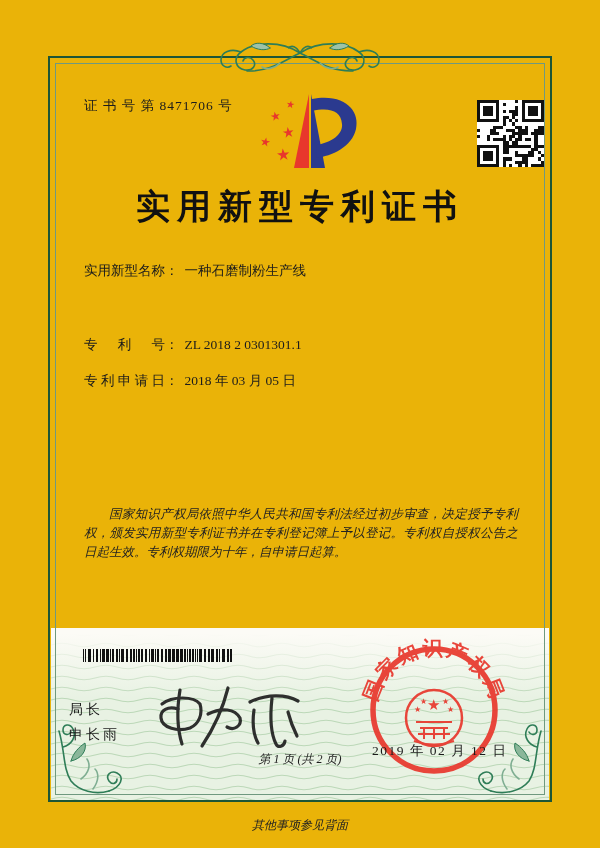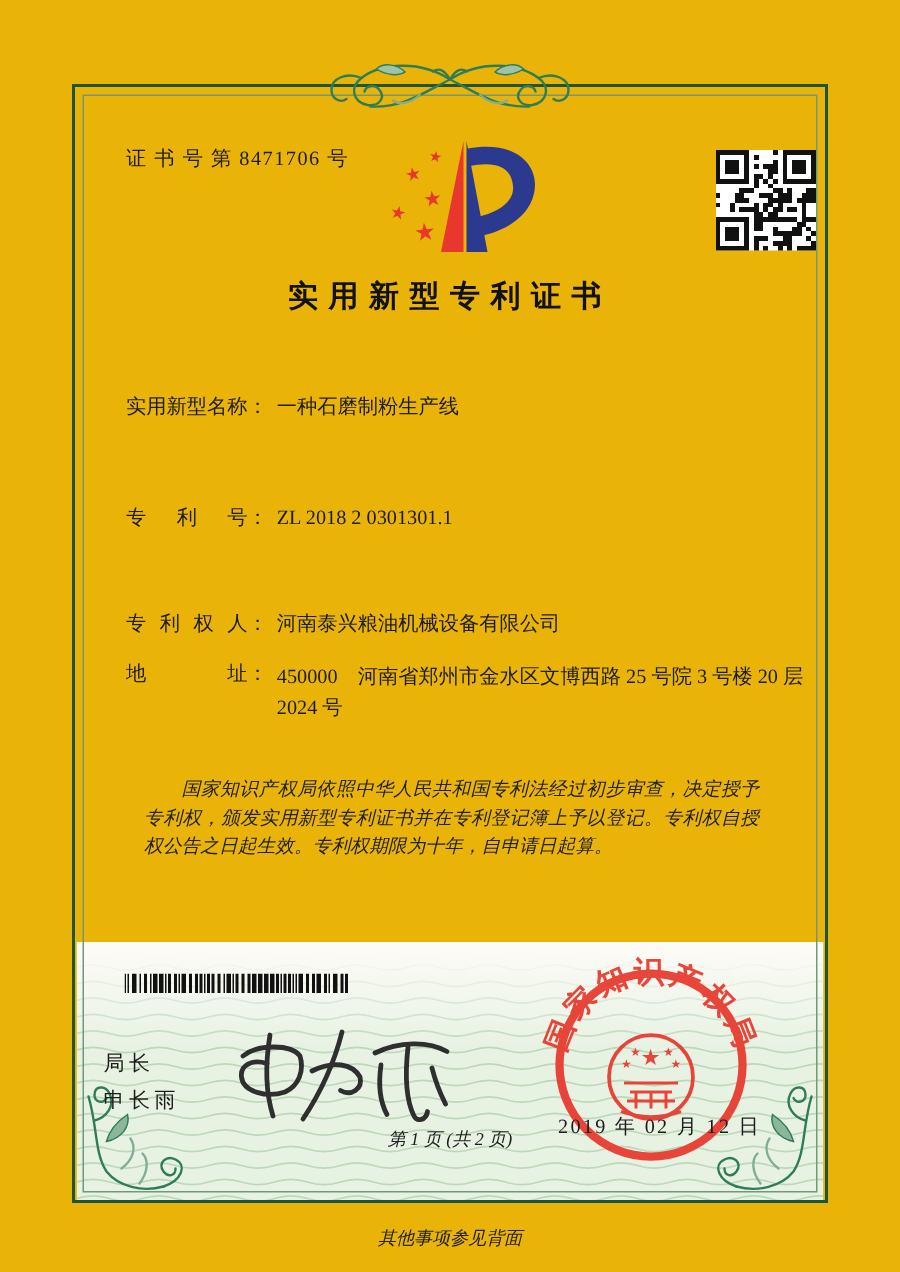--- a/index.html
+++ b/index.html
@@ -21,31 +21,31 @@
   .garland{position:absolute;left:208px;top:37px;z-index:3;}
   .corner{position:absolute;z-index:3;}
   .corner-left{left:53px;bottom:49px;}
   .corner-right{right:53px;bottom:49px;transform:scaleX(-1);}
 
   .certno{position:absolute;left:84px;top:97px;font-size:13.5px;letter-spacing:1px;z-index:4;}
   .logo{position:absolute;left:248px;top:84px;z-index:4;}
   .qr{position:absolute;left:477px;top:100px;z-index:4;}
 
   .title{position:absolute;left:0;right:0;top:184px;text-align:center;
-         font-size:20px;font-weight:bold;letter-spacing:7px;color:#111;z-index:4;}
+         font-size:34px;font-weight:bold;letter-spacing:7px;color:#111;z-index:4;}
 
   .frow{position:absolute;left:84px;font-size:13.5px;z-index:4;white-space:nowrap;}
   .flabel{display:inline-block;width:81px;text-align:justify;text-align-last:justify;}
   .fvalue{margin-left:6px;}
   .fvalue.wrap{display:inline-block;white-space:normal;width:360px;vertical-align:top;line-height:21px;}
   .fpair2{position:absolute;left:246px;top:0;white-space:nowrap;}
 
   .paras{position:absolute;left:84px;top:505px;width:434px;font-size:12.5px;line-height:19px;
          text-align:justify;font-style:italic;z-index:4;color:#222;}
-  .paras p{margin:12px;text-indent:2em;font-style:italic;}
+  .paras p{margin:0;text-indent:2em;font-style:italic;}
 
   .barcode{position:absolute;left:83px;top:649px;z-index:4;}
 
   .signoff{position:absolute;left:69px;top:697px;font-size:14px;letter-spacing:3px;z-index:4;line-height:25px;}
   .signature{position:absolute;left:150px;top:682px;z-index:5;}
 
   .seal{position:absolute;left:358px;top:636px;z-index:5;opacity:.92;}
   .seal-date{position:absolute;left:372px;top:742px;font-size:13.5px;letter-spacing:1.5px;
              color:#1b1b1b;z-index:6;}
 
@@ -269,25 +269,22 @@
     </svg>
 
   <div class="title">实用新型专利证书</div>
 
   <div class="frow" style="top:262px">
     <span class="flabel">实用新型名称</span><span>：</span><span class="fvalue">一种石磨制粉生产线</span>
   </div>
   <div class="frow" style="top:336px">
     <span class="flabel">专利号</span><span>：</span><span class="fvalue">ZL 2018 2 0301301.1</span>
   </div>
-  <div class="frow" style="top:407px">
-    <span class="flabel">专利权人</span><span>：</span><span class="fvalue">河南泰兴粮油机械设备有限公司</span>
-  </div>
-  <div class="frow" style="top:440px">
-    <span class="flabel">地址</span><span>：</span><span class="fvalue wrap">450000　河南省郑州市金水区文博西路 25 号院 3 号楼 20 层 2024 号</span>
+  <div class="frow" style="top:372px">
+    <span class="flabel">专利申请日</span><span>：</span><span class="fvalue">2018 年 03 月 05 日</span>
   </div>
 
   <div class="paras">
     <p>国家知识产权局依照中华人民共和国专利法经过初步审查，决定授予专利权，颁发实用新型专利证书并在专利登记簿上予以登记。专利权自授权公告之日起生效。专利权期限为十年，自申请日起算。</p>
   </div>
 
   <svg class="barcode" id="barcode" width="150" height="13" viewBox="0 0 150 13">
       <g fill="#111">
         <rect x="0" y="0" width="1" height="13"></rect>
         <rect x="2" y="0" width="1" height="13"></rect>

